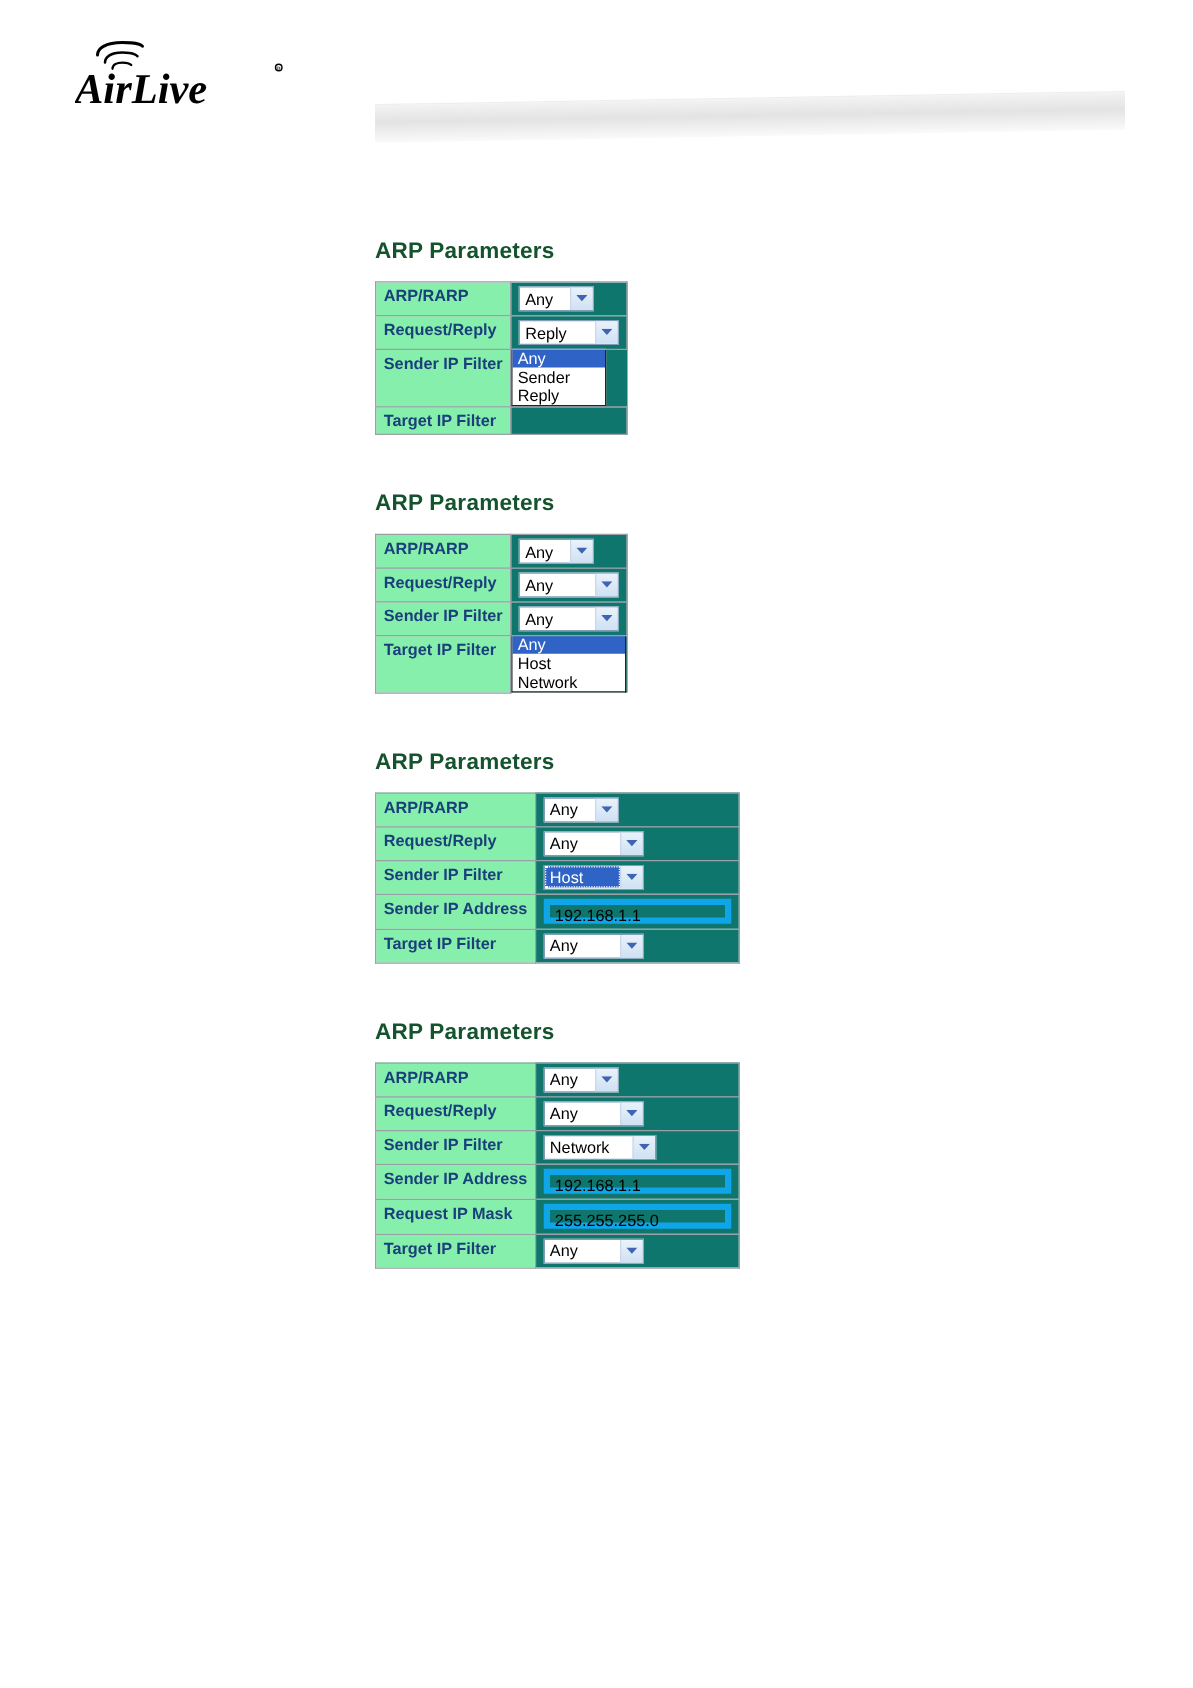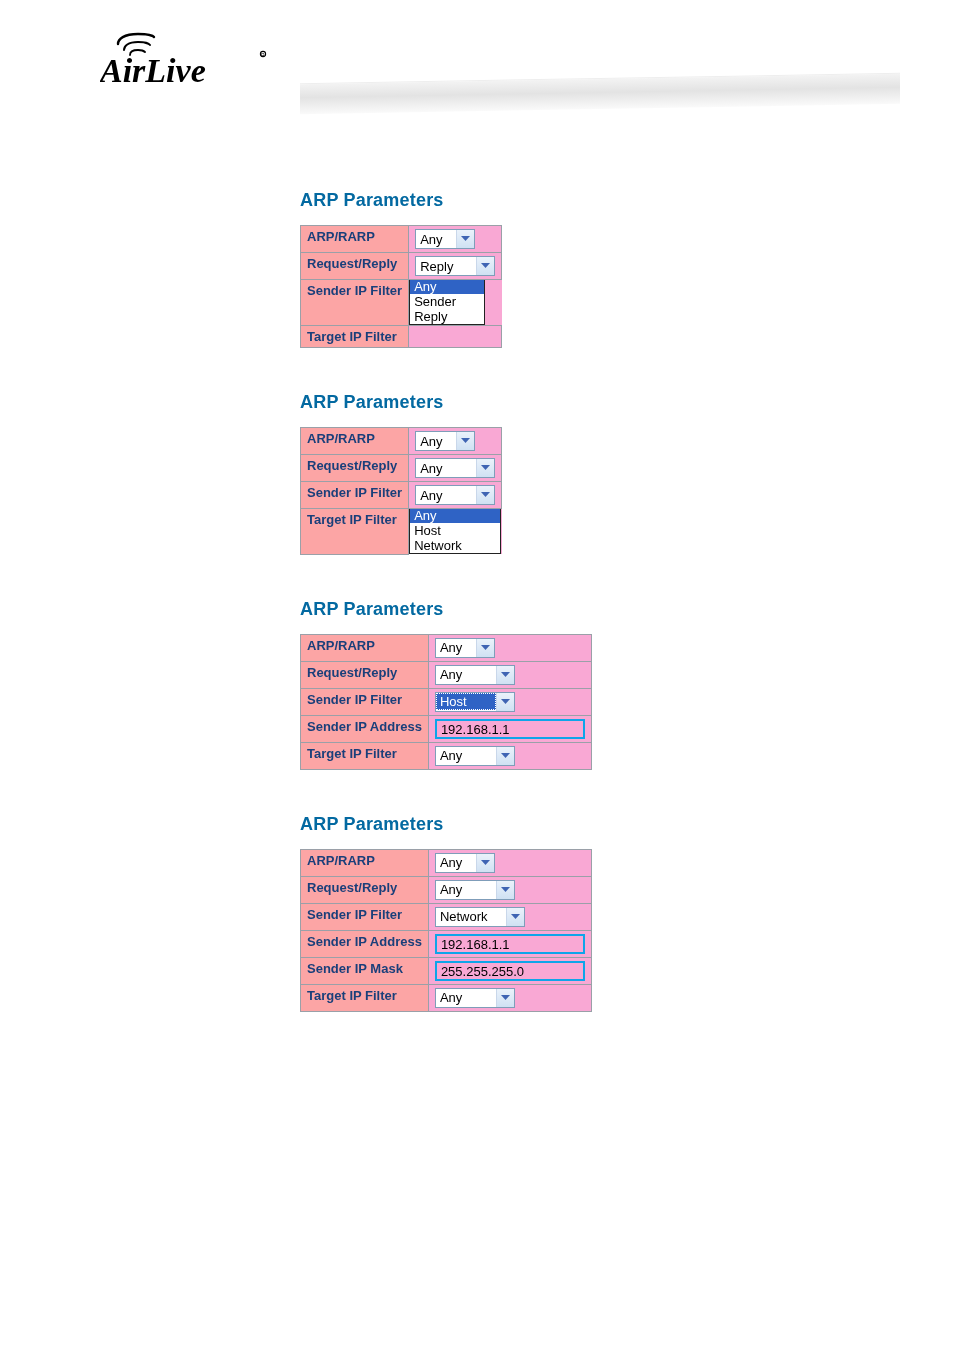--- a/index.html
+++ b/index.html
@@ -16,21 +16,20 @@
     min-height: 1350px;
   }
   .header {
     position: relative;
     height: 110px;
   }
   .logo {
     position: absolute;
     left: 60px;
     top: 30px;
-    margin-left: 40px;
   }
   .logo svg { display:block; }
   .header-right {
     position: absolute;
     right: 60px;
     top: 40px;
     font-size: 15px;
     letter-spacing: 1.5px;
     color: #222;
     white-space: pre;
@@ -47,43 +46,43 @@
   }
   .content {
     margin-left: 300px;
     margin-right: 60px;
     padding-top: 80px;
   }
   .section {
     margin-bottom: 44px;
   }
   .sec-title {
-    color: #0369a1;
+    color: #14532d;
     font-size: 18px;
     font-weight: bold;
     margin-bottom: 14px;
     letter-spacing: 0.2px;
   }
   table.param {
     border-collapse: collapse;
   }
   table.param > tbody > tr > td {
     border: 1px solid #9aa0a8;
     padding: 3px 6px;
     vertical-align: top;
   }
   td.label {
-    background: #fca5a5;
+    background: #86efac;
     color: #1a3f7a;
     font-weight: bold;
     font-size: 13px;
     white-space: nowrap;
   }
   td.val {
-    background: #f9a8d4;
+    background: #0f766e;
     font-size: 13px;
   }
   
   .select {
     display: inline-flex;
     align-items: center;
     border: 1px solid #7f9db9;
     background: #fff;
     height: 20px;
     box-sizing: border-box;
@@ -124,21 +123,21 @@
     width: 74px;
   }
   .listbox .opt {
     padding: 0 4px;
   }
   .listbox .opt.sel {
     background: #2f63c5;
     color: #fff;
   }
   .input {
-    border: 2px solid #0ea5e9;
+    border: 5px solid #0ea5e9;
     height: 20px;
     box-sizing: border-box;
     padding: 1px 4px;
     font-size: 13px;
     display: inline-block;
   }
   .w130 { width: 150px; }
 </style>
 </head>
 <body>
@@ -344,21 +343,21 @@
                       <polygon points="0,0 9,0 4.5,5"></polygon>
                     </svg>
                   </span>
                 </span></td>
             </tr>
             <tr>
               <td class="label">Sender IP Address</td>
               <td class="val"><span class="input w130">192.168.1.1</span></td>
             </tr>
             <tr>
-              <td class="label">Sender IP Mask</td>
+              <td class="label">Request IP Mask</td>
               <td class="val"><span class="input w130">255.255.255.0</span></td>
             </tr>
             <tr>
               <td class="label">Target IP Filter</td>
               <td class="val"><span class="select w70">
                   <span class="select-text">Any</span>
                   <span class="select-btn">
                     <svg width="9" height="6">
                       <polygon points="0,0 9,0 4.5,5"></polygon>
                     </svg>

